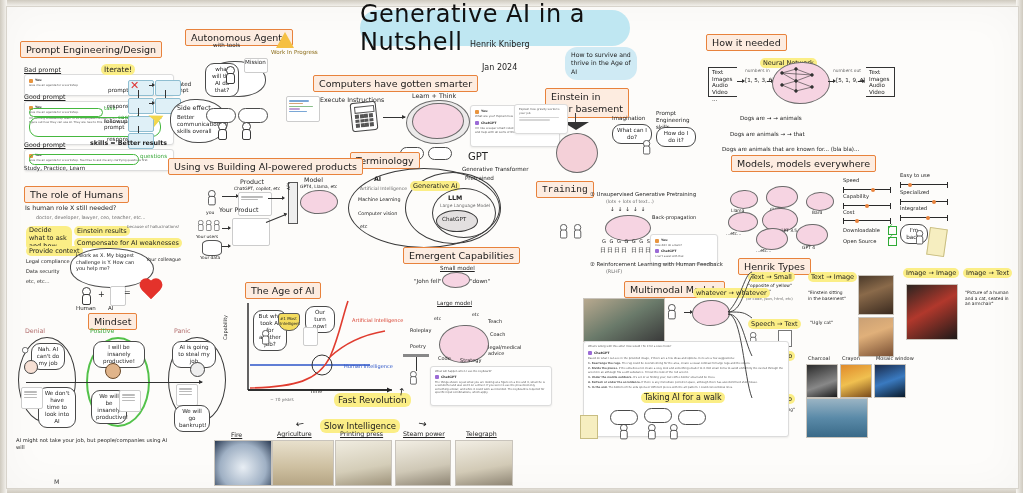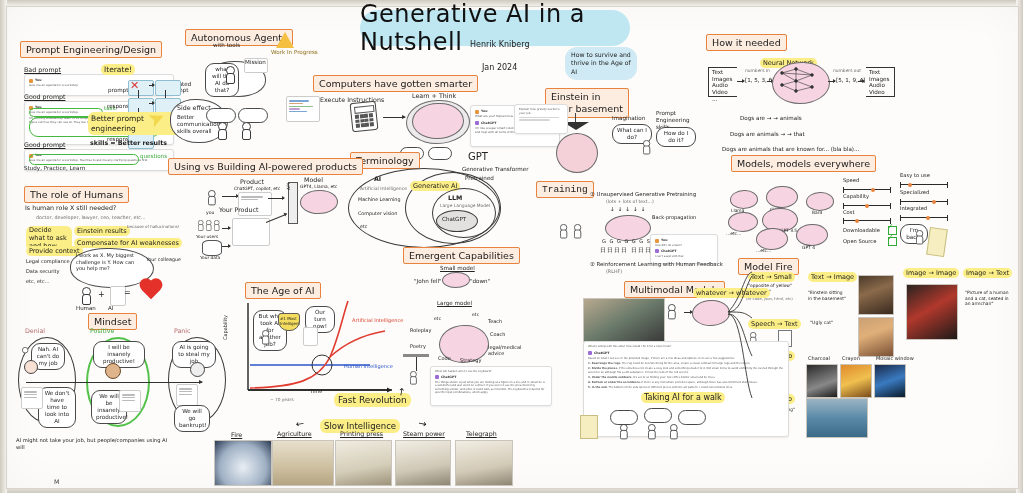--- a/index.html
+++ b/index.html
@@ -184,23 +184,20 @@
   <div class="codecard" style="left:128px;top:116px;width:20px;height:10px;background:#dff0f7;border-color:#8fbed1;"></div>
   <div class="codecard" style="left:128px;top:133px;width:20px;height:10px;background:#dff0f7;border-color:#8fbed1;"></div>
   <div class="t" style="left:130px;top:79px;color:#d33;font-size:11px;">✕</div>
   <div class="ar thin" style="left:149px;top:85px;width:5px;"></div>
   <div class="ar thin" style="left:149px;top:103px;width:5px;"></div>
   <div class="vline" style="left:138px;top:90px;height:8px;"></div>
   <div class="vline" style="left:138px;top:108px;height:8px;"></div>
   <div class="vline" style="left:138px;top:126px;height:7px;"></div>
   <div class="vline" style="left:165px;top:90px;height:8px;"></div>
 
-  <div class="hl" style="left:88px;top:112px;width:96px;height:19px;padding:2px 3px;white-space:normal;line-height:1.35;">
-    <span>Better prompt engineering</span>
-  </div>
   <div class="t s" style="left:90px;top:139px;font-weight:bold;">skills = Better results</div>
   <div class="t xs" style="left:24px;top:165px;">Study, Practice, Learn</div>
   <div class="curvearrow" style="left:148px;top:106px;transform:rotate(-25deg);">➤</div>
 
   <div class="cloud" style="left:170px;top:99px;width:56px;height:42px;border-radius:45% 55% 50% 50%;"></div>
   <div class="t s" style="left:177px;top:104px;">Side effect</div>
   <div class="t xs wrap" style="left:177px;top:114px;width:40px;">Better communication skills overall</div>
 
   <div class="sec" style="left:185px;top:29px;">Autonomous Agents</div>
   <div class="t xs" style="left:213px;top:42px;">with tools</div>
@@ -624,21 +621,21 @@
   <div class="t xs" style="left:843px;top:238px;font-size:5.2px;">Open Source</div>
   <div style="position:absolute;left:888px;top:237px;width:7px;height:7px;border:1.2px solid #2faa35;"></div>
   <div class="check" style="left:887px;top:233px;">✓</div>
   <div class="sb" style="left:900px;top:224px;width:18px;">I'm back!</div>
   <div style="position:absolute;left:928px;top:228px;width:16px;height:26px;background:#f6eec0;border:1px solid #c8bd82;transform:rotate(8deg);"></div>
   <div class="stick" style="left:916px;top:230px;transform:scale(.8);">
       <div class="head"></div>
       <div class="body"></div>
     </div>
 
-  <div class="sec" style="left:738px;top:258px;">Model Fire</div>
+  <div class="sec" style="left:738px;top:258px;">Henrik Types</div>
   <div class="hl sm" style="left:748px;top:272px;">Text → Small</div>
   <div class="t xs wrap" style="left:748px;top:283px;width:48px;font-size:4.4px;">"opposite of yellow" → "purple"</div>
   <div class="t xs g" style="left:746px;top:296px;font-size:3.8px;">(or code, json, html, etc)</div>
 
   <div class="hl sm" style="left:748px;top:319px;">Speech → Text</div>
   <div class="stick" style="left:750px;top:332px;transform:scale(.7);">
       <div class="head"></div>
       <div class="body"></div>
     </div>
   <div style="position:absolute;left:778px;top:330px;width:12px;height:15px;background:#fff;border:1px solid #777;"></div>

